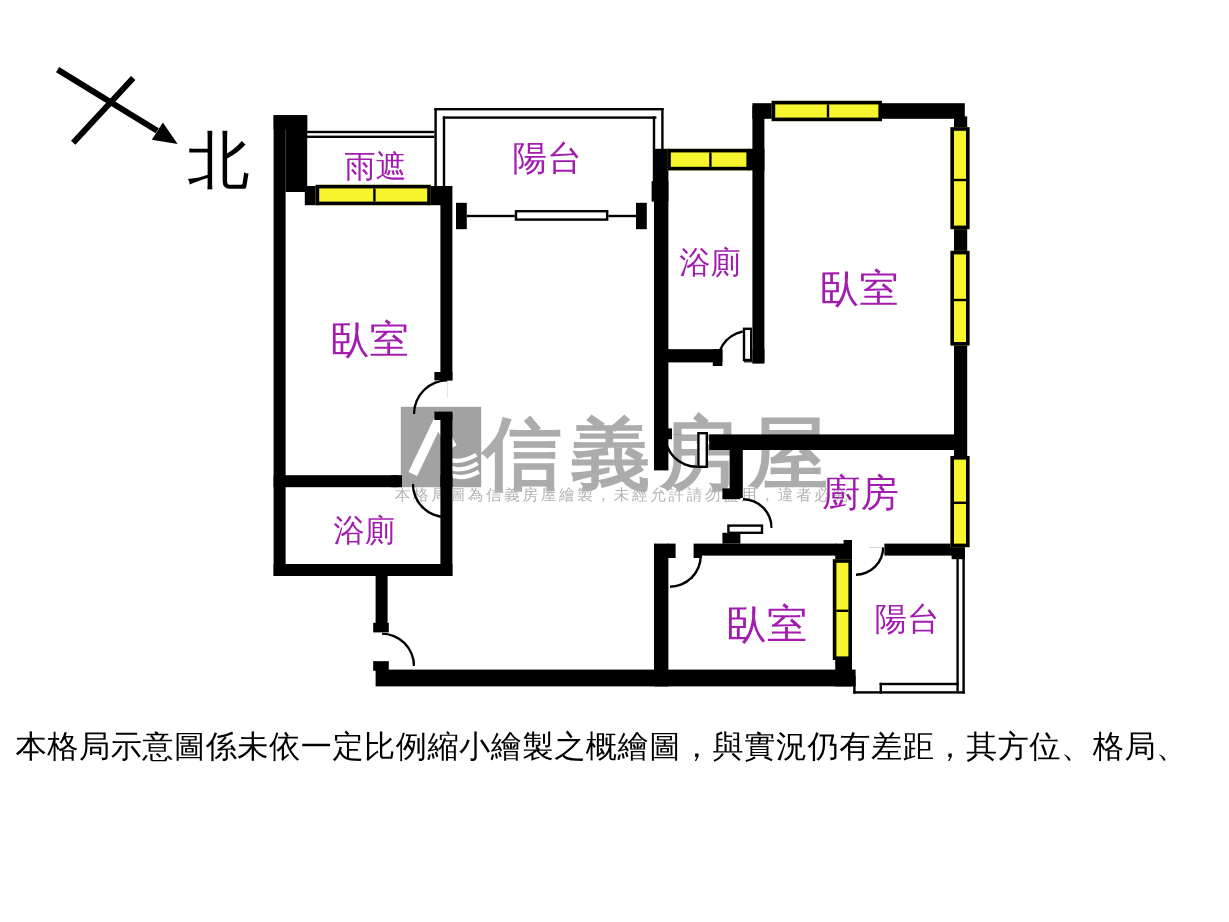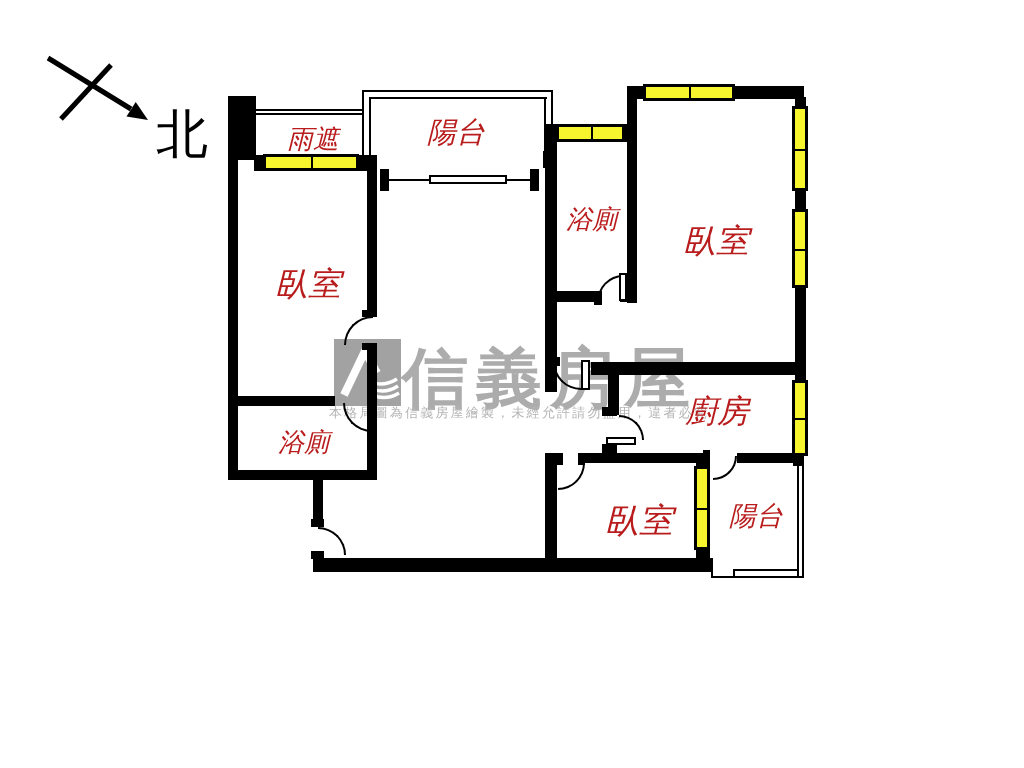--- a/index.html
+++ b/index.html
@@ -12,21 +12,21 @@
   .win .dv{position:absolute;background:#000;}
   .win.h .dv{left:50%;top:0;width:2px;height:100%;}
   .win.v .dv{top:50%;left:0;height:2px;width:100%;}
   .arc{position:absolute;border:0 solid #000;z-index:12;box-sizing:border-box;}
   .arc.tl{border-top-width:2px;border-left-width:2px;border-top-left-radius:100% 100%;}
   .arc.tr{border-top-width:2px;border-right-width:2px;border-top-right-radius:100% 100%;}
   .arc.bl{border-bottom-width:2px;border-left-width:2px;border-bottom-left-radius:100% 100%;}
   .arc.br{border-bottom-width:2px;border-right-width:2px;border-bottom-right-radius:100% 100%;}
   .leaf{position:absolute;background:#fff;border:2px solid #000;box-sizing:border-box;z-index:13;}
   
-  .rlabel{position:absolute;transform:translate(-50%,-50%);color:#b91c1c;white-space:nowrap;z-index:30;font-style:italic;}
+  .rlabel{position:absolute;transform:translate(-50%,-50%);color:#a21caf;white-space:nowrap;z-index:30;}
   #north-char{position:absolute;left:156px;top:100px;font-size:52px;color:#000;z-index:30;}
   
   #wm-logo{position:absolute;left:334px;top:339px;width:67px;height:67px;background:#A2A2A2;z-index:5;}
   #wm-brand{position:absolute;left:402px;top:334px;font-size:66px;letter-spacing:8px;
             color:#ACACAC;white-space:nowrap;z-index:5;font-weight:bold;}
   #wm-notice{position:absolute;left:329px;top:404px;font-size:13px;letter-spacing:2.2px;
              color:#B5B5B5;white-space:nowrap;z-index:6;}
   
   #disclaimer{position:absolute;left:13px;top:602px;width:1006px;font-size:26px;
               line-height:42px;color:#000;letter-spacing:0.4px;z-index:30;}
@@ -159,15 +159,16 @@
   <div class="rlabel" style="left:456px;top:133px;font-size:29px">陽台</div>
   <div class="rlabel" style="left:308px;top:284px;font-size:33px">臥室</div>
   <div class="rlabel" style="left:592px;top:219px;font-size:26px">浴廁</div>
   <div class="rlabel" style="left:716px;top:241px;font-size:33px">臥室</div>
   <div class="rlabel" style="left:304px;top:442px;font-size:26px">浴廁</div>
   <div class="rlabel" style="left:717px;top:412px;font-size:32px">廚房</div>
   <div class="rlabel" style="left:639px;top:521px;font-size:34px">臥室</div>
   <div class="rlabel" style="left:756px;top:516px;font-size:27px">陽台</div>
 
   <div id="disclaimer">
+    <div>本格局示意圖係未依一定比例縮小繪製之概繪圖，與實況仍有差距，其方位、格局、</div>
   </div>
 
 </div>
 
 </body></html>

